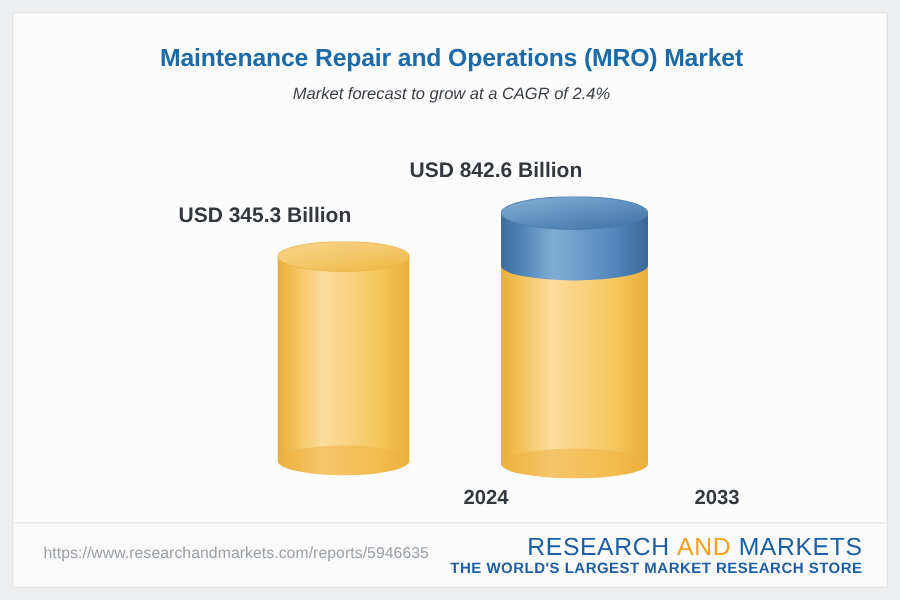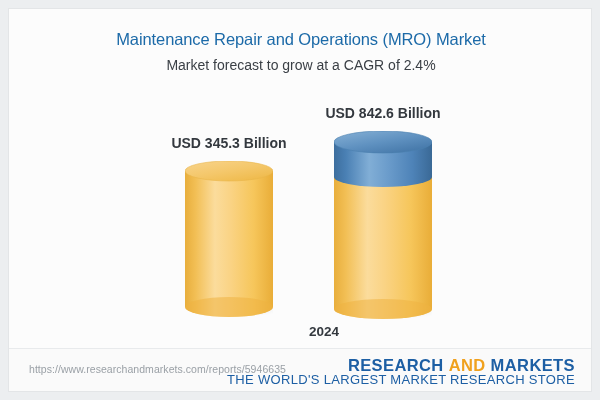--- a/index.html
+++ b/index.html
@@ -29,49 +29,49 @@
   }
 
   
   .chart-title {
     position: absolute;
     left: 0;
     top: 21px;
     width: 584px;
     text-align: center;
     font-size: 16.5px;
-    font-weight: normal;
+    font-weight: bold;
     color: #1c6aa8;
     letter-spacing: -0.1px;
   }
   .chart-subtitle {
     position: absolute;
     left: 0;
     top: 48px;
     width: 584px;
     text-align: center;
-    font-size: 14px;
+    font-size: 11px;
     font-weight: normal;
     color: #3a3f45;
+    font-style: italic;
   }
 
   
   .plot {
     position: absolute;
     left: 0;
     top: 0;
     width: 584px;
     height: 340px;
   }
 
   
   .value-label {
     position: absolute;
     width: 220px;
-    text-align: center;
     font-size: 14px;
     font-weight: bold;
     color: #33383e;
     white-space: nowrap;
   }
 
   
   .cat-label {
     position: absolute;
     width: 220px;
@@ -108,31 +108,31 @@
     letter-spacing: 0.05px;
   }
   .logo {
     position: absolute;
     right: 18px;
     top: 6px;
     text-align: right;
   }
   .logo-main {
     font-size: 16.5px;
-    font-weight: bold;
+    font-weight: normal;
     color: #1d5fa4;
     letter-spacing: 0.4px;
     line-height: 20px;
     white-space: nowrap;
     margin-left: 30px;
   }
   .logo-and { color: #f0a11e; }
   .logo-tag {
-    font-size: 13px;
-    font-weight: normal;
+    font-size: 10px;
+    font-weight: bold;
     color: #1d5fa4;
     letter-spacing: 0.32px;
     line-height: 10px;
     white-space: nowrap;
   }
 </style>
 </head>
 <body>
 
 <div class="card">
@@ -211,20 +211,21 @@
         <ellipse cx="55" cy="181" rx="51" ry="7" fill="url(#shadow2033)"></ellipse>
 
         <path d="M0,46 L0,178 A49,10 0 0 0 98,178 L98,46 Z" fill="url(#yBody2)"></path>
         <ellipse cx="49" cy="178" rx="49" ry="10" fill="#eeb342" opacity="0.55"></ellipse>
 
         <path d="M0,11 L0,46 A49,10 0 0 0 98,46 L98,11 Z" fill="url(#bBody)"></path>
         <ellipse cx="49" cy="11" rx="49" ry="11" fill="url(#bTop)" stroke="#4a7fae" stroke-width="0.6"></ellipse>
       </svg>
     </div>
 
+    <div class="cat-label" style="left:264px; top:315px;">2033</div>
 
   </div>
 
   <div class="footer">
     <div class="footer-url">https://www.researchandmarkets.com/reports/5946635</div>
 
     <div class="logo">
       <div class="logo-main"><span>RESEARCH</span><span>&nbsp;</span><span class="logo-and">AND</span><span>&nbsp;</span><span>MARKETS</span></div>
       <div class="logo-tag">THE WORLD'S LARGEST MARKET RESEARCH STORE</div>
     </div>

